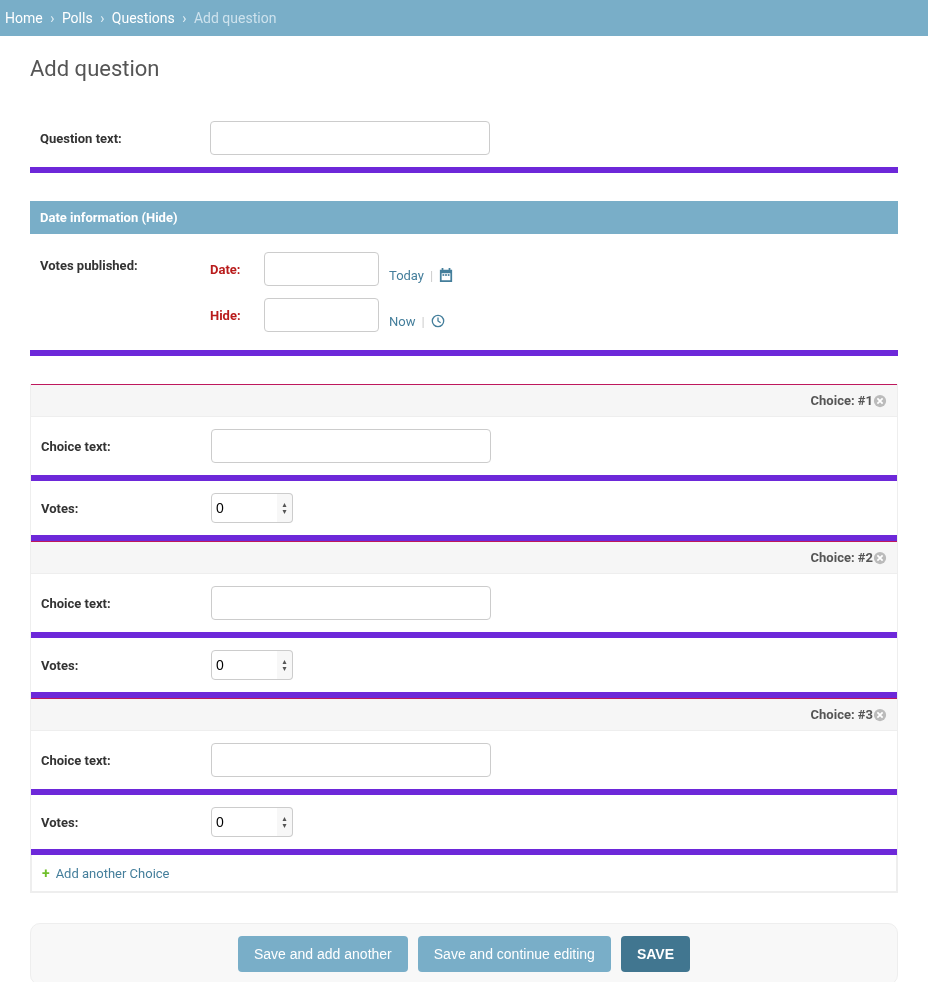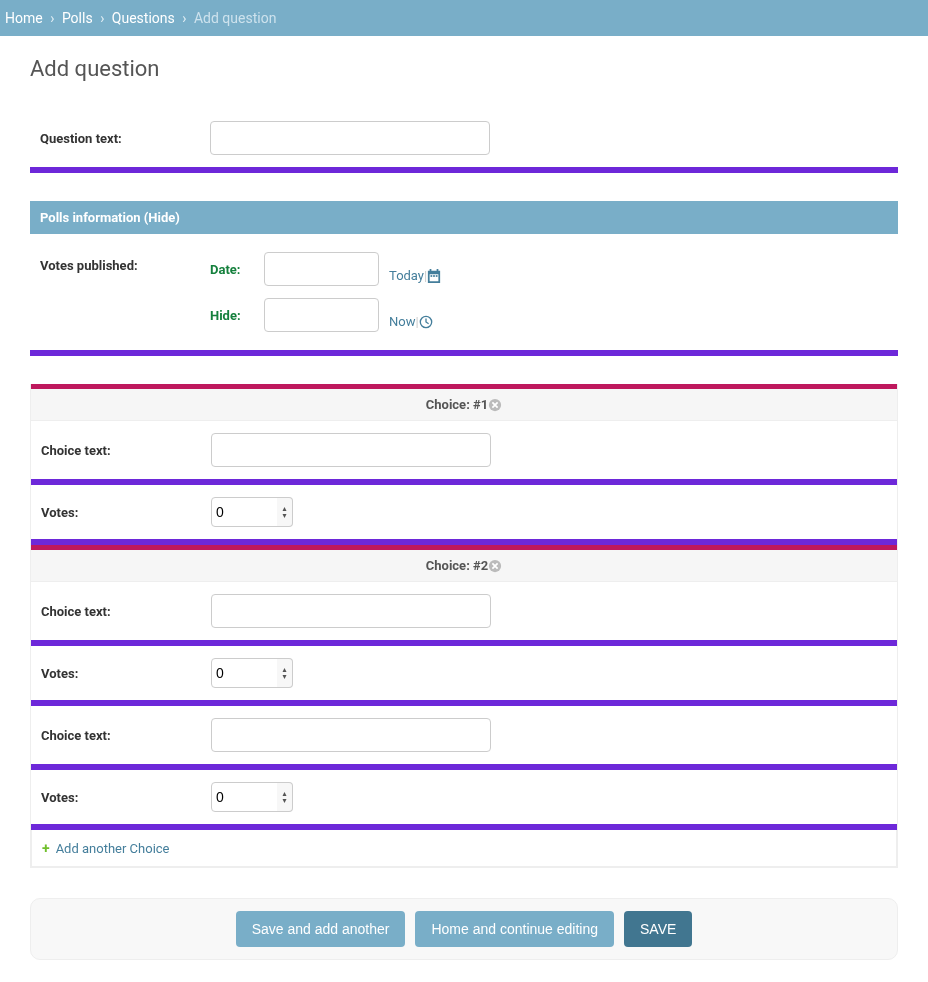--- a/index.html
+++ b/index.html
@@ -118,52 +118,53 @@
       gap: 12px;
     }
     .datetime-line {
       display: flex;
       align-items: center;
       gap: 10px;
     }
     .datetime-line .sublabel {
       width: 44px;
       font-weight: 700;
-      color: #15803d;
+      color: #b91c1c;
       font-size: 13px;
     }
     .datetime-line .extras {
       display: flex;
-      align-items: flex-end;
+      align-items: flex-start;
+      gap: 6px;
       color: #ccc;
       font-size: 13px;
       margin-top: 12px;
     }
     .datetime-line .extras a {
       color: #447e9b;
       text-decoration: none;
     }
     .datetime-line .extras .sep {
       color: #ccc;
     }
     .cal-icon, .clock-icon {
       color: #447e9b;
       display:inline-flex;
       align-items:center;
     }
     .inline-header {
       background: #f6f6f6;
-      border-top: 5px solid #be185d;
+      border-top: 1px solid #be185d;
       border-bottom: 1px solid #eee;
       padding: 8px 10px;
       font-size: 13px;
       font-weight: 700;
       color: #555;
       display: flex;
-      justify-content: center;
+      justify-content: flex-end;
       align-items: center;
     }
     .delete-icon {
       color: #bbb;
       cursor: pointer;
       display:inline-flex;
     }
     .add-row {
       background: #fff;
       border: 1px solid #eee;
@@ -198,21 +199,21 @@
       border: none;
       color: #fff;
       padding: 10px 16px;
       border-radius: 4px;
       cursor: pointer;
       font-size: 14px;
     }
     .submit-row button.default {
       background: #417690;
       text-transform: uppercase;
-      font-weight: 400;
+      font-weight: 700;
     }
     .inline-group {
       border: 1px solid #eee;
       border-top: none;
     }
     .inline-group .form-row {
       padding-left: 10px;
     }
     fieldset {
       border: none;
@@ -238,21 +239,21 @@
     <div class="form-row">
       <label class="main-label">Question text:</label>
       <div class="field-body">
         <input type="text" value="" style="">
       </div>
     </div>
   </fieldset>
 
   <fieldset class="module">
     <div class="section-header">
-      <span>Polls information</span>
+      <span>Date information</span>
       <a href="#">(Hide)</a>
     </div>
     <div class="form-row" style="align-items:flex-start; padding-top:18px; padding-bottom:18px;">
       <label class="main-label" style="padding-top:6px;">Votes published:</label>
       <div class="field-body">
         <div class="datetime-group">
           <div class="datetime-line">
             <span class="sublabel">Date:</span>
             <input type="text" class="date-input" value="" style="">
             <span class="extras">
@@ -340,20 +341,29 @@
           <span class="number-wrap">
             <input type="text" class="number-input" value="0" style="">
             <span class="spinner">
                 <span>▴</span>
                 <span>▾</span>
               </span>
           </span>
         </div>
       </div>
 
+      <div class="inline-header">
+        <span>Choice: #3</span>
+        <span class="delete-icon">
+          <svg width="14" height="14" viewBox="0 0 16 16" fill="currentColor">
+              <circle cx="8" cy="8" r="7"></circle>
+              <path d="M5 5l6 6M11 5l-6 6" stroke="#fff" stroke-width="2"></path>
+            </svg>
+        </span>
+      </div>
       <div class="form-row">
         <label class="main-label">Choice text:</label>
         <div class="field-body">
           <input type="text" value="" style="">
         </div>
       </div>
       <div class="form-row">
         <label class="main-label">Votes:</label>
         <div class="field-body">
           <span class="number-wrap">
@@ -370,16 +380,16 @@
         <a href="#">
           <span class="plus-icon">+</span>
           <span>Add another Choice</span>
         </a>
       </div>
     </div>
   </fieldset>
 
   <div class="submit-row">
     <button type="button">Save and add another</button>
-    <button type="button">Home and continue editing</button>
+    <button type="button">Save and continue editing</button>
     <button type="button" class="default">SAVE</button>
   </div>
 </div>
 
 </body></html>

